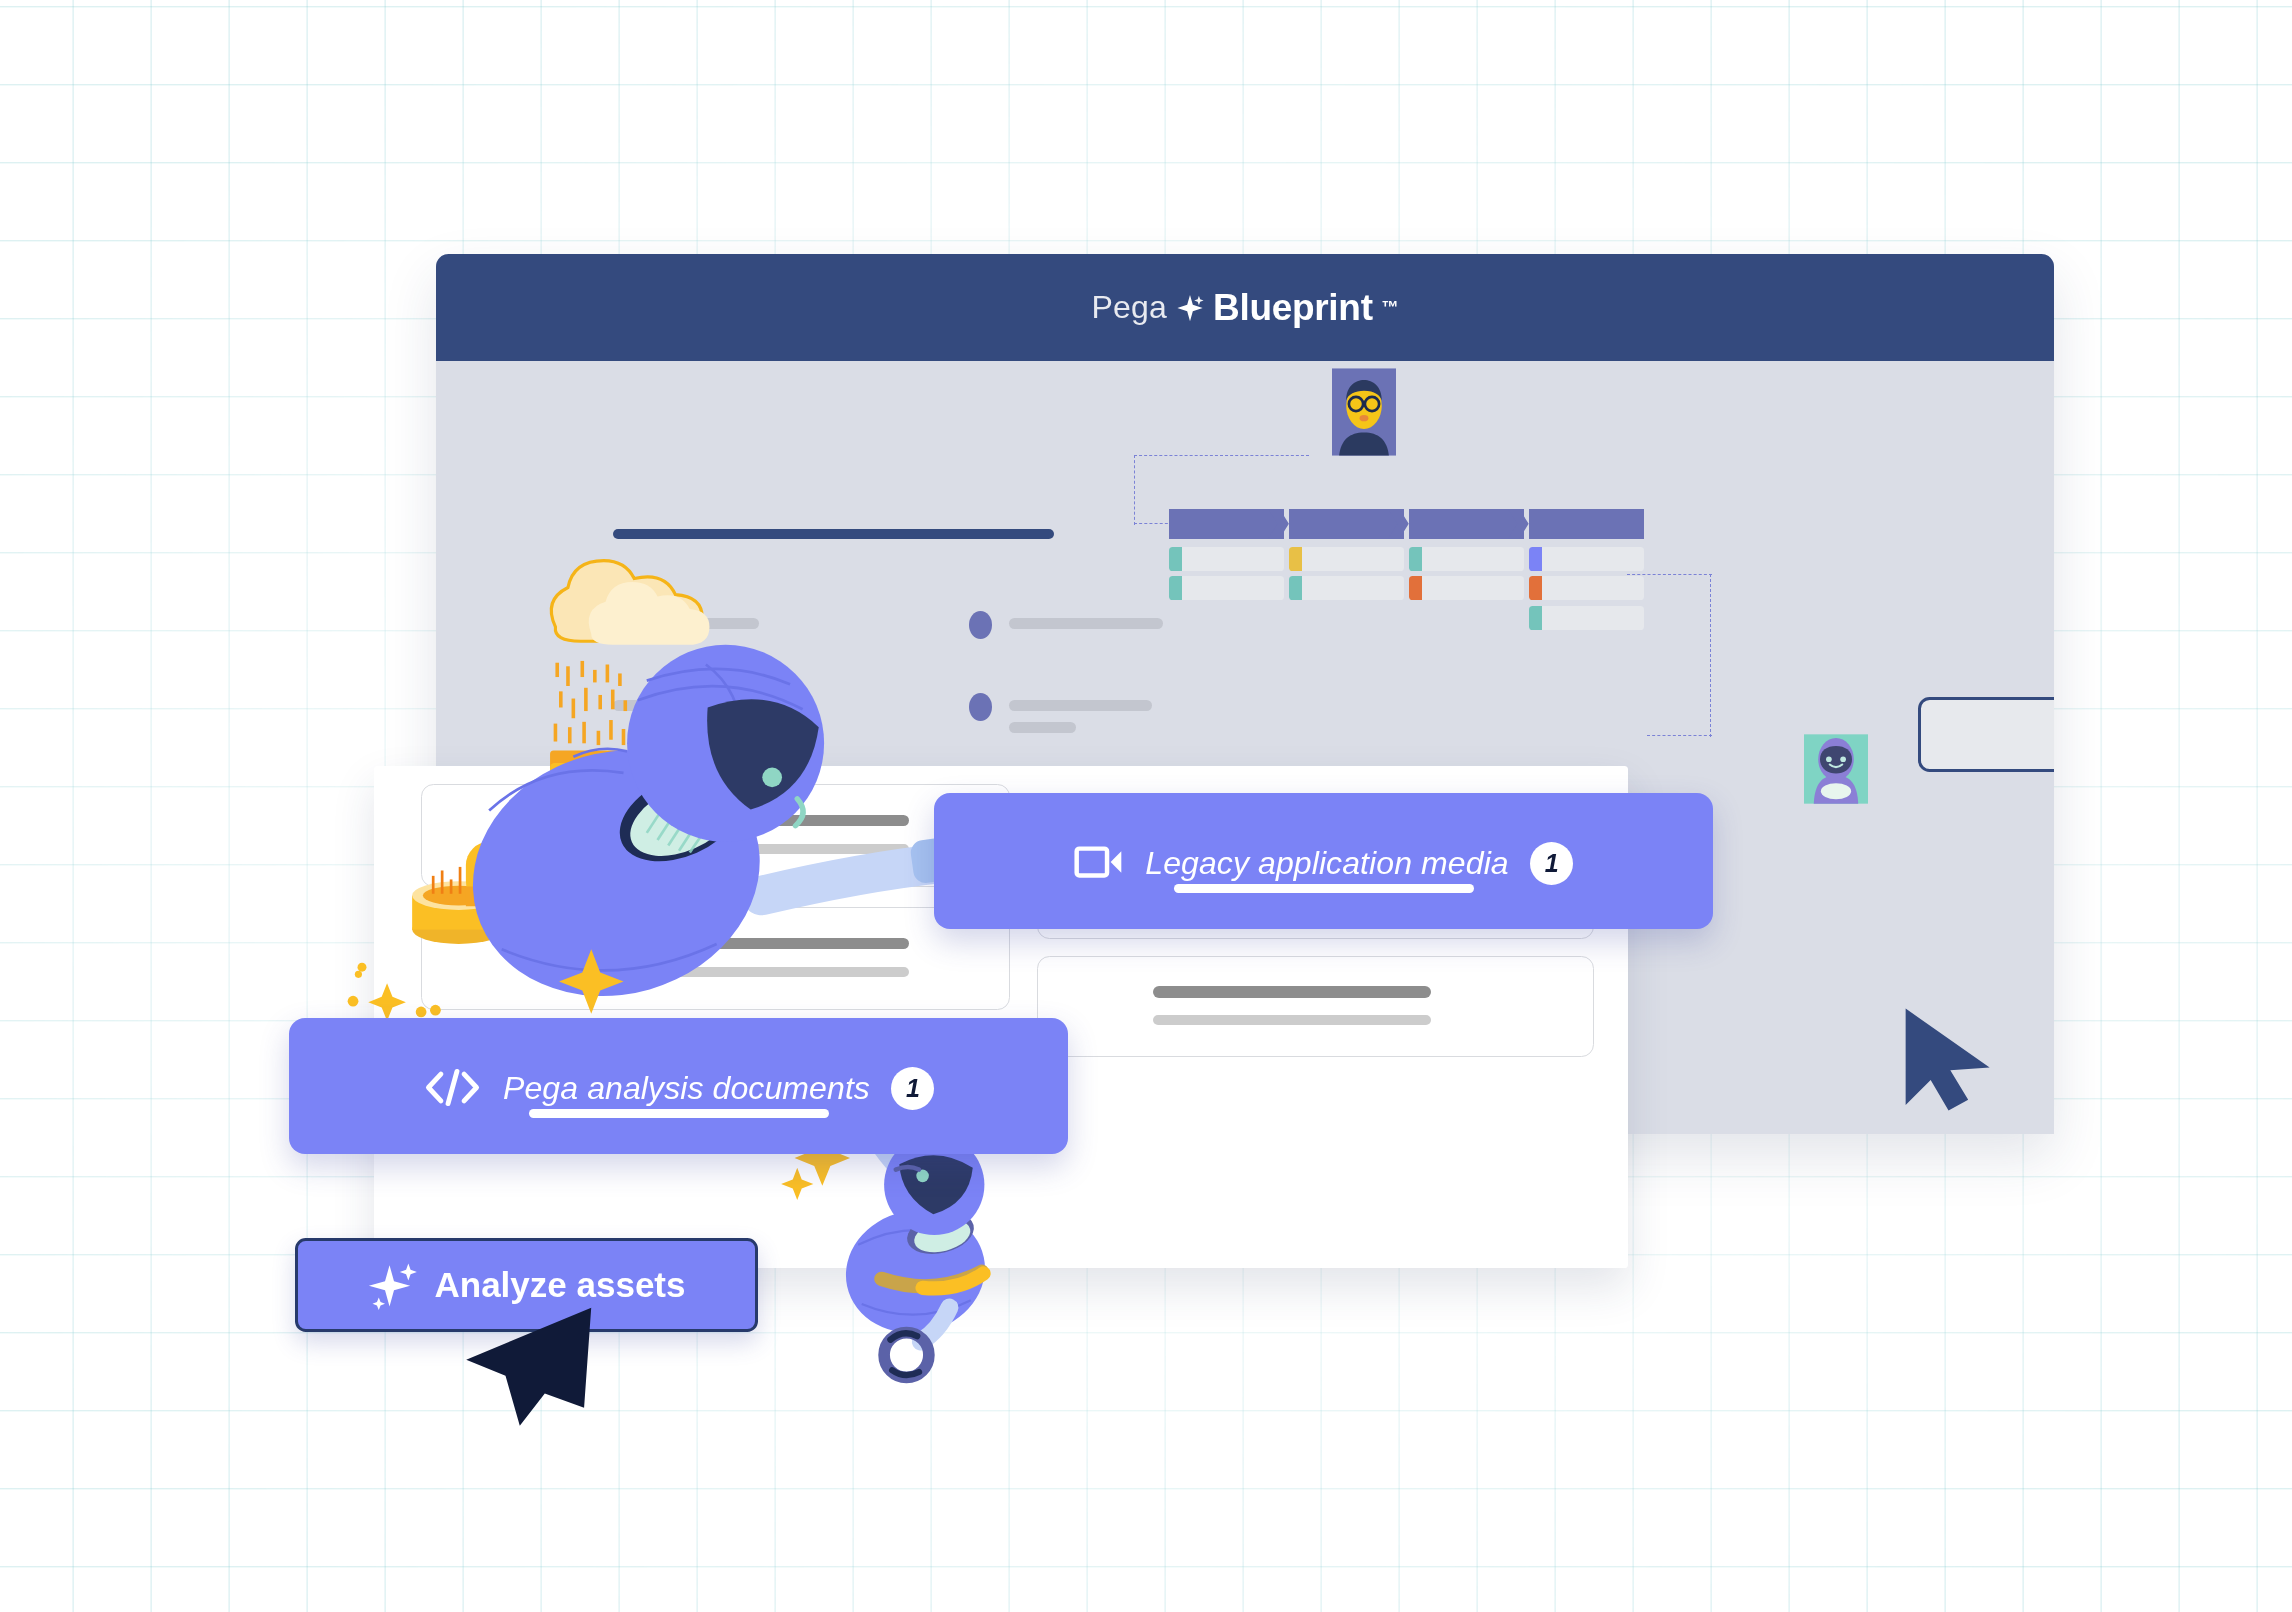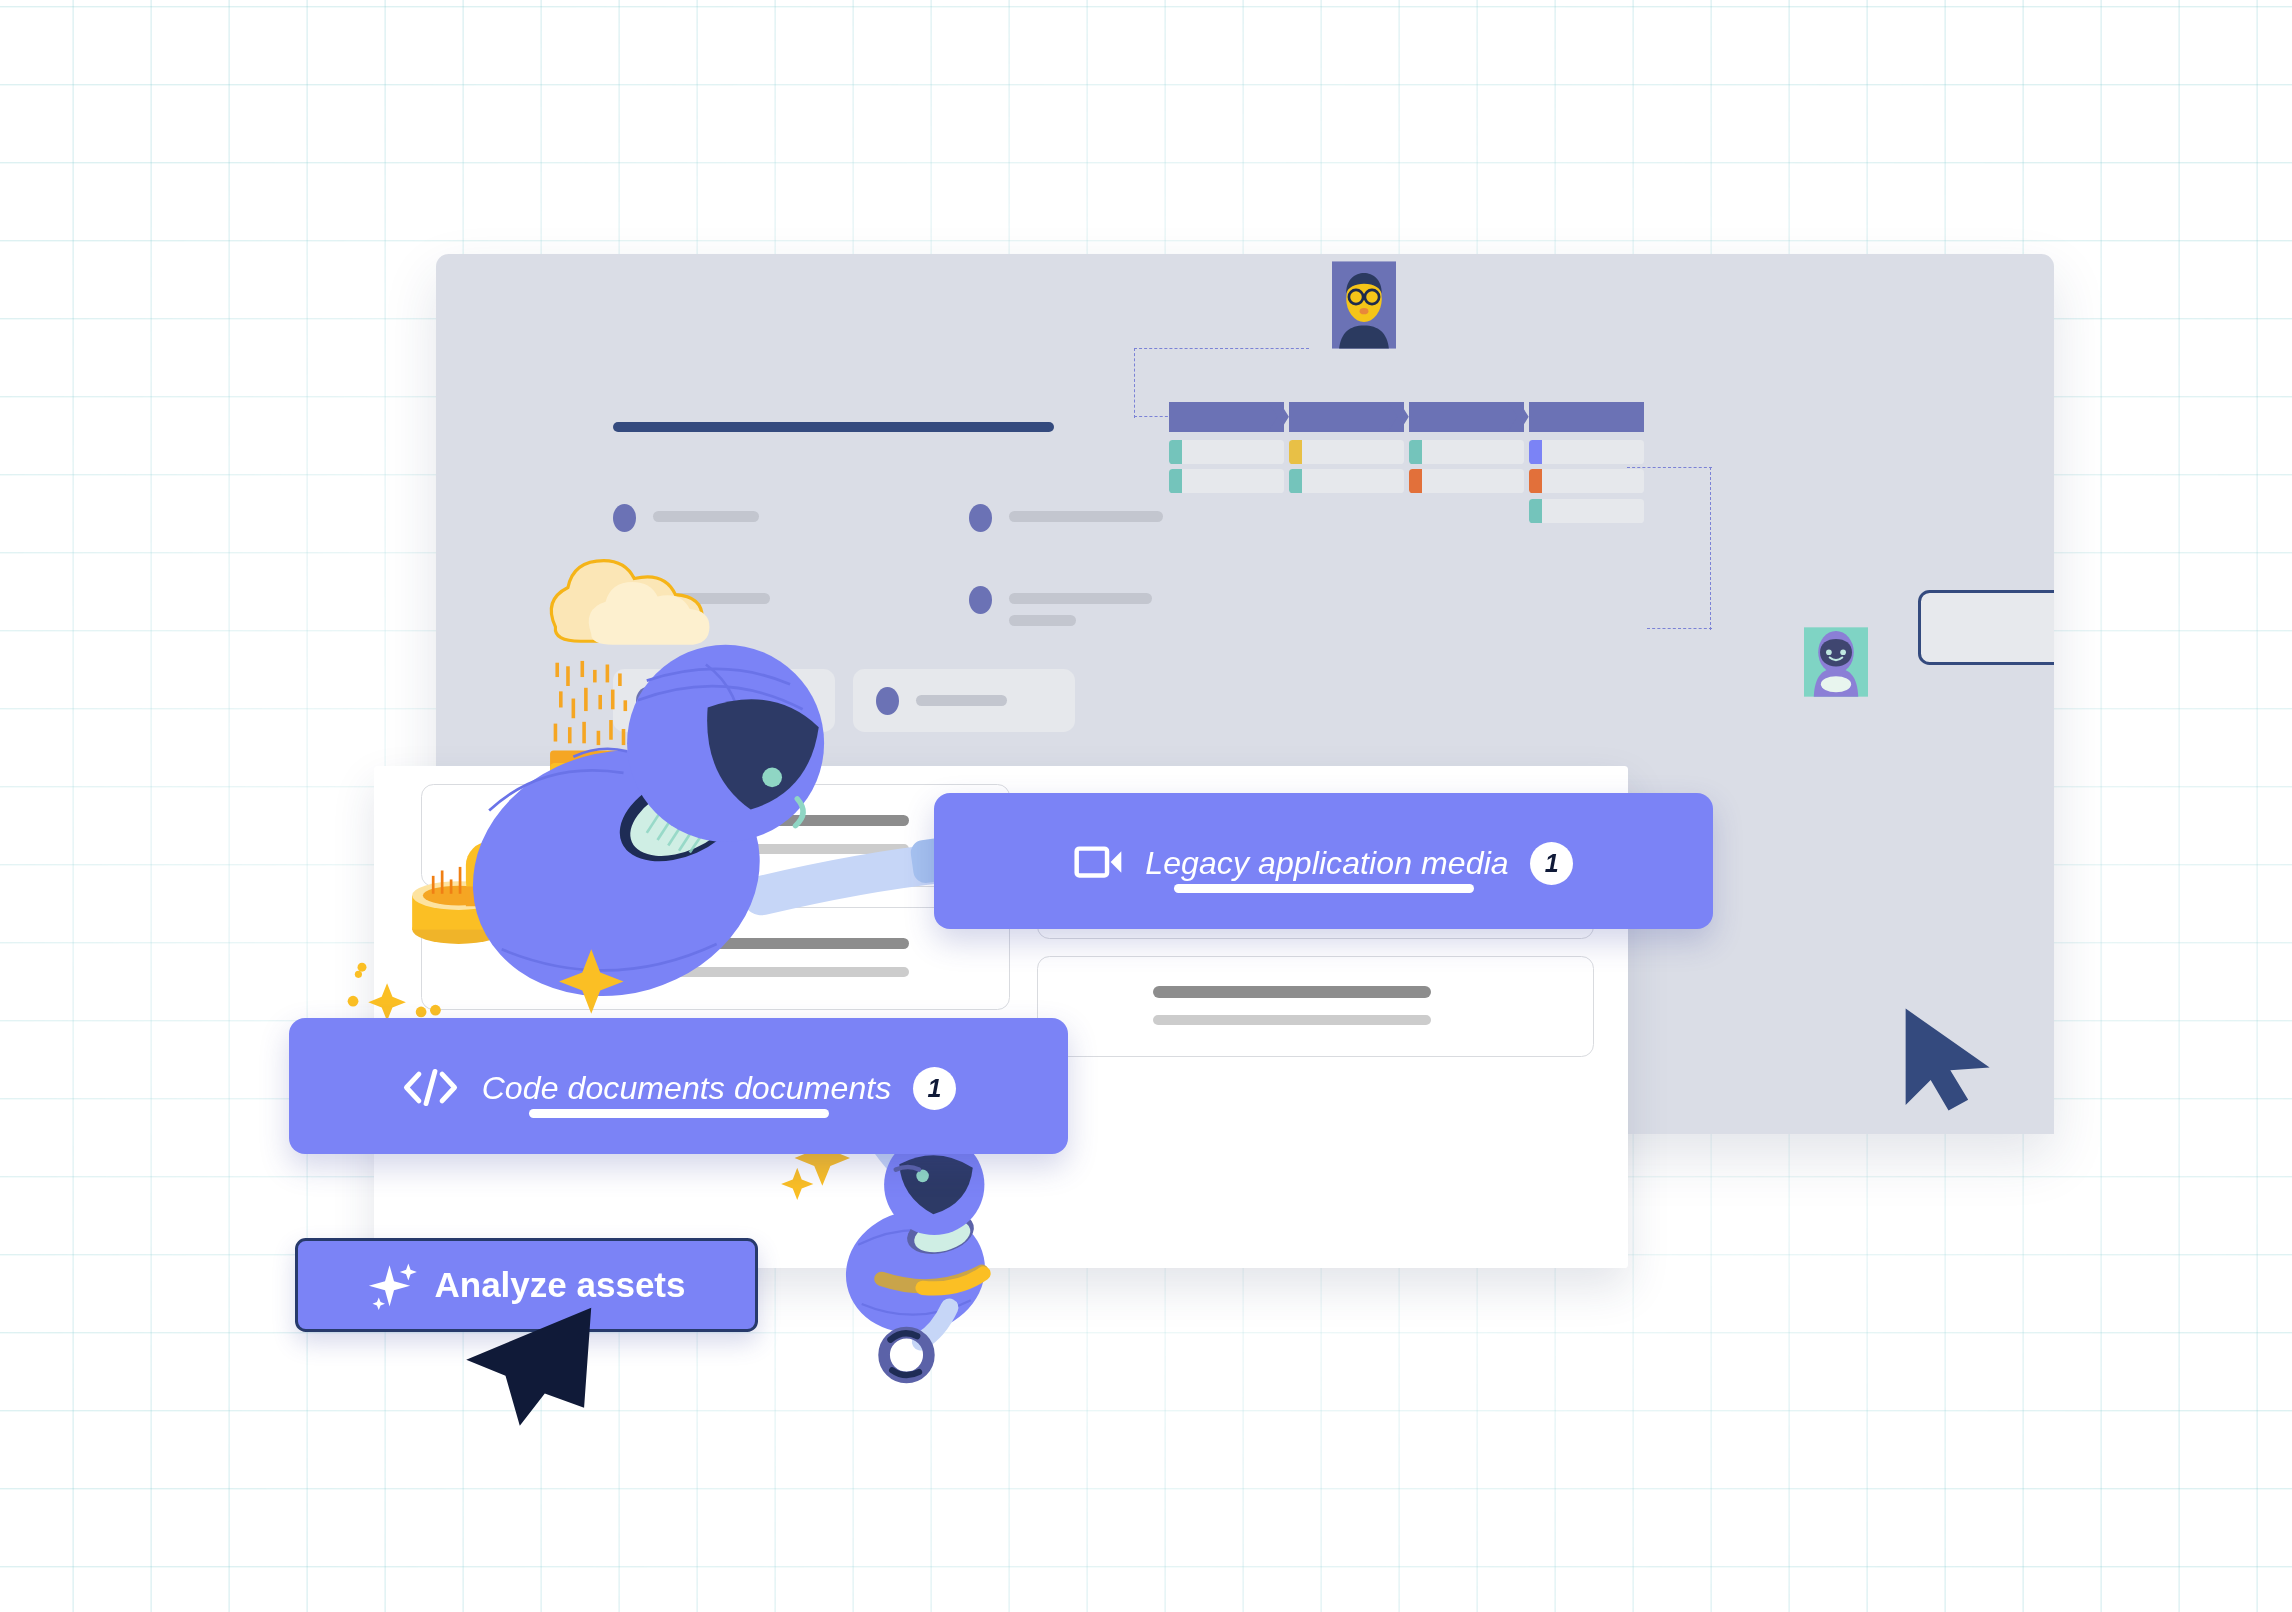--- a/index.html
+++ b/index.html
@@ -132,20 +132,33 @@
   
   #illustration-layer{position:absolute;inset:0;pointer-events:none;}
 </style>
 </head>
 <body>
 
 <div id="grid-bg"></div>
 
 <div id="app-window">
 
+  <div id="window-titlebar">
+    <div class="logo-wrap">
+      <span class="logo-pega">Pega</span>
+      <span class="logo-spark">
+        <svg viewBox="0 0 32 32" width="30" height="30">
+          <path d="M16 2 L19 12.5 L29.5 16 L19 19.5 L16 30 L13 19.5 L2.5 16 L13 12.5 Z" fill="#ffffff"></path>
+          <path d="M25.5 3 L26.8 6.7 L30.5 8 L26.8 9.3 L25.5 13 L24.2 9.3 L20.5 8 L24.2 6.7 Z" fill="#ffffff" opacity=".95"></path>
+        </svg>
+      </span>
+      <span class="logo-blueprint">Blueprint</span>
+      <span class="logo-tm">™</span>
+    </div>
+  </div>
 
   <div id="window-body">
 
     <div class="title-placeholder"></div>
 
     <div class="sk-row" style="left:177px;top:249px;">
       <div class="sk-dot"></div>
       <div class="sk-lines">
         <div class="sk-bar" style="width:106px;"></div>
       </div>
@@ -443,21 +456,21 @@
 
 <div class="pill" style="left:289px;top:1018px;width:779px;height:136px;">
   <div class="pill-row">
     <span>
       <svg width="59" height="41" viewBox="0 0 66 46">
         <path d="M20 8 L6 23 L20 38" fill="none" stroke="#ffffff" stroke-width="5.5" stroke-linecap="round" stroke-linejoin="round"></path>
         <path d="M46 8 L60 23 L46 38" fill="none" stroke="#ffffff" stroke-width="5.5" stroke-linecap="round" stroke-linejoin="round"></path>
         <path d="M38 5 L28 41" stroke="#ffffff" stroke-width="5.5" stroke-linecap="round"></path>
       </svg>
     </span>
-    <span class="pill-label">Code documents documents</span>
+    <span class="pill-label">Pega analysis documents</span>
     <span class="pill-badge">1</span>
   </div>
   <div class="pill-underline" style="width:300px;"></div>
 </div>
 
 <div id="analyze-button">
   <span>
     <svg width="52" height="52" viewBox="0 0 58 58">
       <path d="M24 8 L29 26 L47 31 L29 36 L24 54 L19 36 L1 31 L19 26 Z" fill="#ffffff"></path>
       <path d="M45 6 L47.5 13 L54.5 15.5 L47.5 18 L45 25 L42.5 18 L35.5 15.5 L42.5 13 Z" fill="#ffffff"></path>

